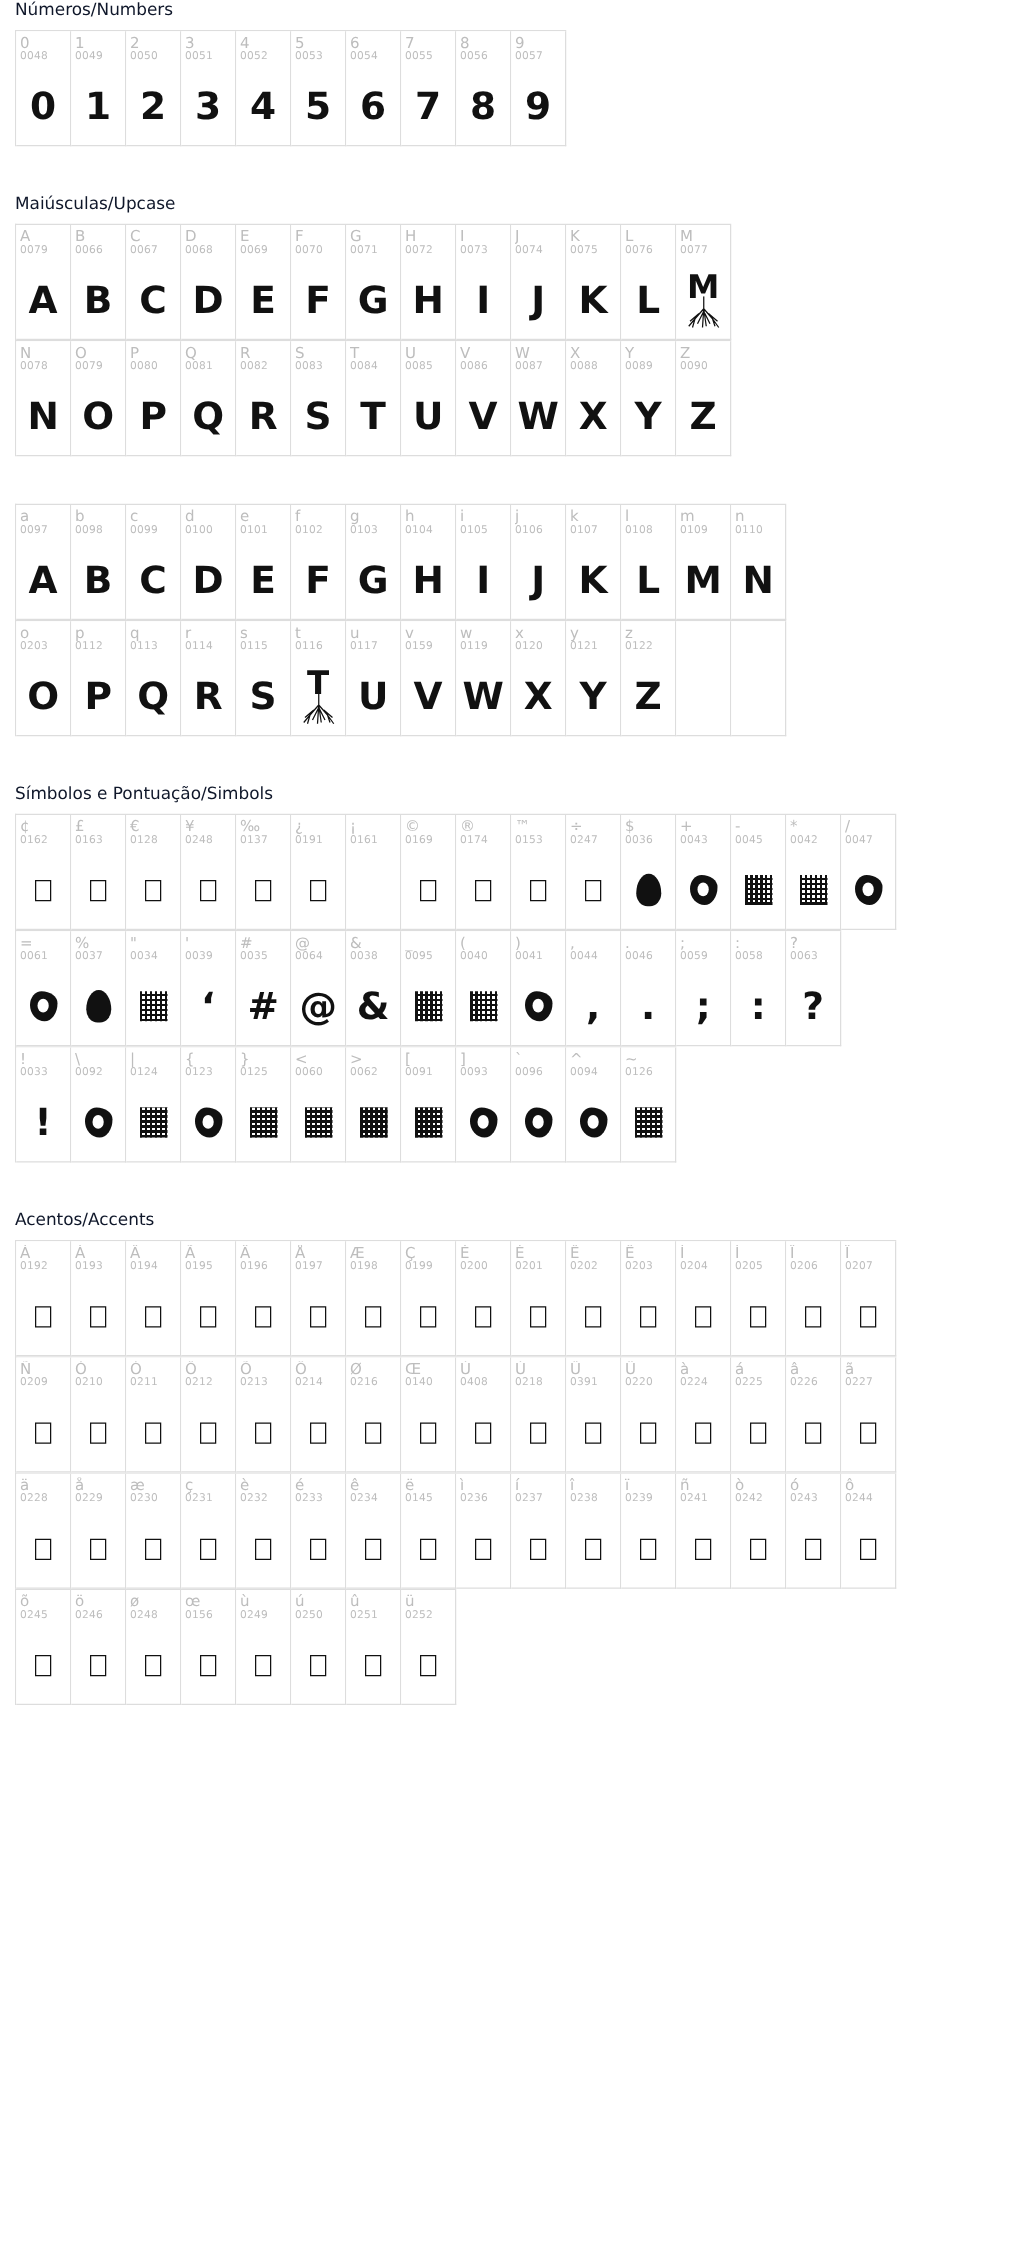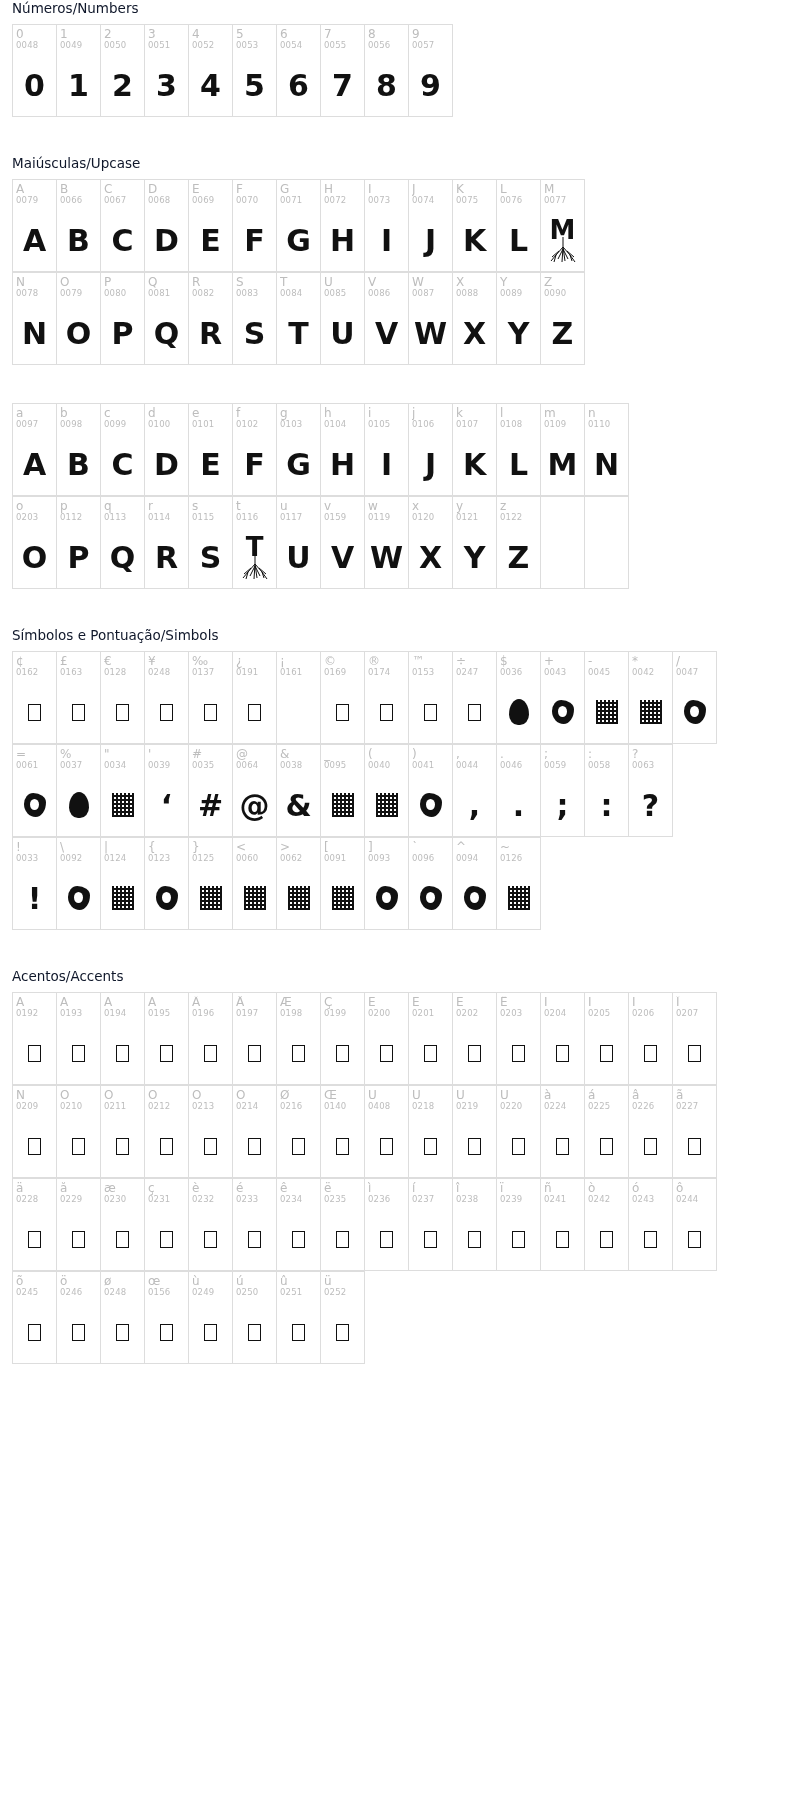--- a/index.html
+++ b/index.html
@@ -1358,21 +1358,21 @@
             <span class="ch">Ú</span>
             <span class="code">0218</span>
           </div>
           <div class="glyph">
             <span class="tofu"></span>
           </div>
         </div>
         <div class="cell">
           <div class="meta">
             <span class="ch">Û</span>
-            <span class="code">0219</span>
+            <span class="code">0391</span>
           </div>
           <div class="glyph">
             <span class="tofu"></span>
           </div>
         </div>
         <div class="cell">
           <div class="meta">
             <span class="ch">Ü</span>
             <span class="code">0220</span>
           </div>
@@ -1477,21 +1477,21 @@
             <span class="ch">ê</span>
             <span class="code">0234</span>
           </div>
           <div class="glyph">
             <span class="tofu"></span>
           </div>
         </div>
         <div class="cell">
           <div class="meta">
             <span class="ch">ë</span>
-            <span class="code">0235</span>
+            <span class="code">0145</span>
           </div>
           <div class="glyph">
             <span class="tofu"></span>
           </div>
         </div>
         <div class="cell">
           <div class="meta">
             <span class="ch">ì</span>
             <span class="code">0236</span>
           </div>

